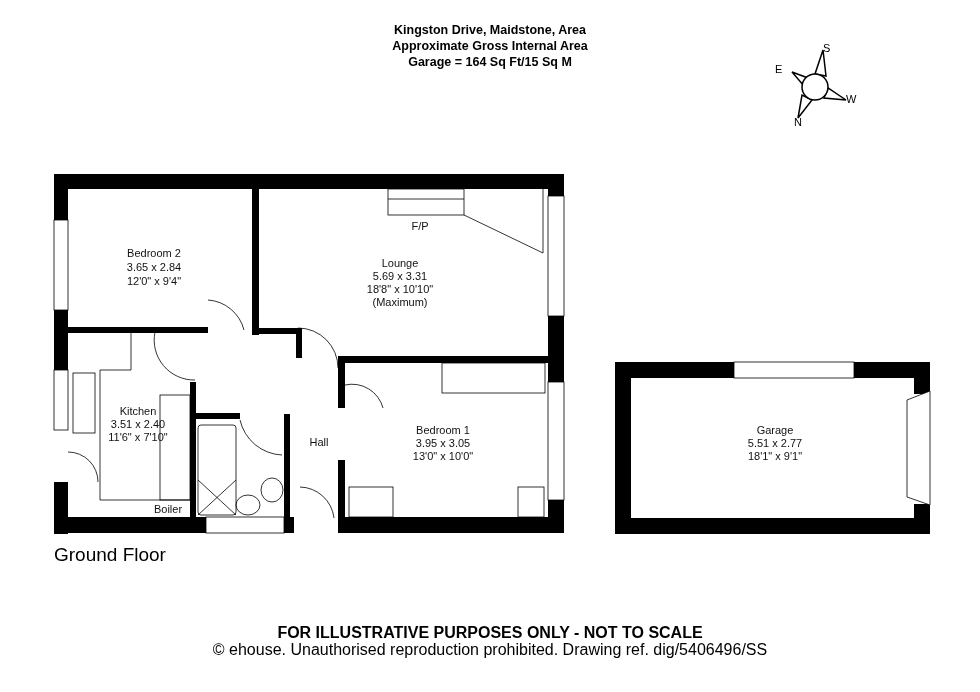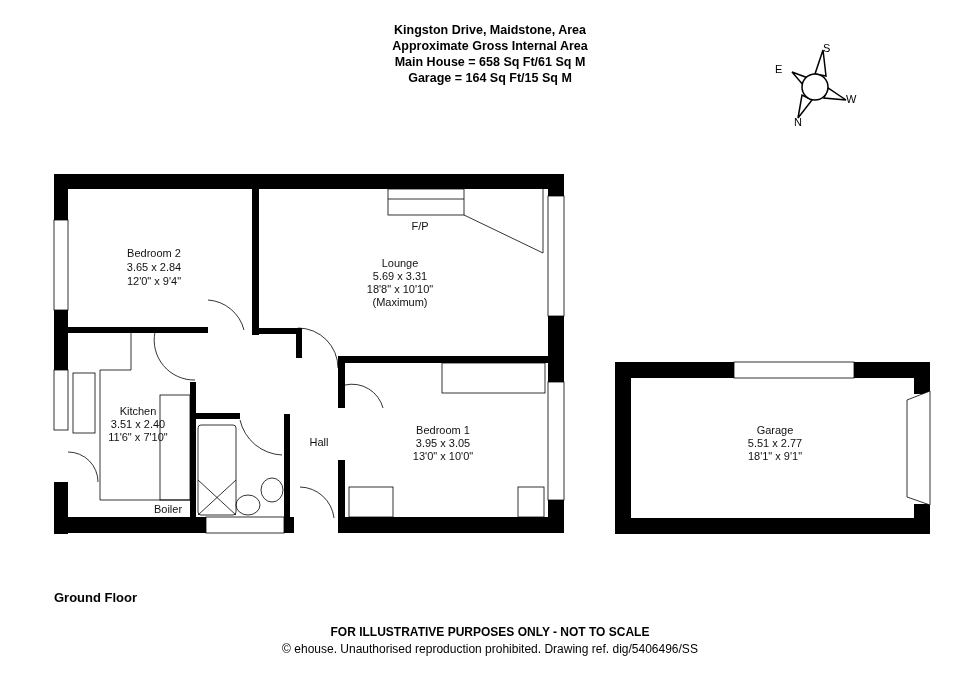--- a/index.html
+++ b/index.html
@@ -1,32 +1,31 @@
 <!DOCTYPE html>
 <html><head>
 <meta charset="utf-8">
 <style>
   html,body{margin:0;padding:0;background:#fff;}
   body{width:980px;height:692px;position:relative;overflow:hidden;font-family:"Liberation Sans",sans-serif;color:#000;}
   .header{position:absolute;left:330px;top:22px;width:320px;text-align:center;font-weight:bold;font-size:12.5px;line-height:16px;}
   .compass{position:absolute;left:770px;top:40px;width:100px;height:90px;}
   .plan{position:absolute;left:0;top:0;}
-  .floor-label{position:absolute;left:54px;top:544px;font-weight:bold;font-size:13px;margin-top:46px;}
-  .footer{position:absolute;left:190px;top:624px;width:600px;text-align:center;font-size:12px;line-height:17px;}
+  .floor-label{position:absolute;left:54px;top:544px;font-weight:normal;font-size:19px;}
+  .footer{position:absolute;left:190px;top:624px;width:600px;text-align:center;font-size:16px;line-height:17px;}
   .footer .strong{font-weight:bold;}
   svg text{font-family:"Liberation Sans",sans-serif;}
   .rl{font-size:11px;fill:#111;text-anchor:middle;}
 </style>
 </head>
 <body>
 
 <div class="header">
   <div>Kingston Drive, Maidstone, Area</div>
   <div>Approximate Gross Internal Area</div>
-  <div>Main House = 658 Sq Ft/61 Sq M</div>
   <div>Garage = 164 Sq Ft/15 Sq M</div>
 </div>
 
 <svg class="compass" viewBox="0 0 100 90" width="100" height="90">
   <g fill="#fff" stroke="#000" stroke-width="1.5">
     <polygon points="53,10 45,34 56,36"></polygon>
     <polygon points="22,32 38,38 34,46"></polygon>
     <polygon points="76,60 58,48 54,58"></polygon>
     <polygon points="28,78 32,55 42,60"></polygon>
     <circle cx="45" cy="47" r="13"></circle>

